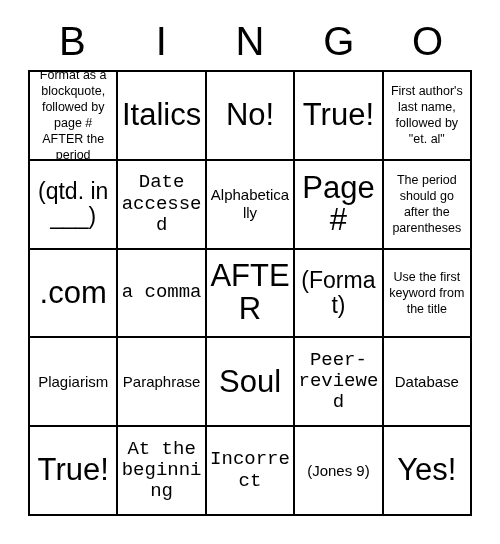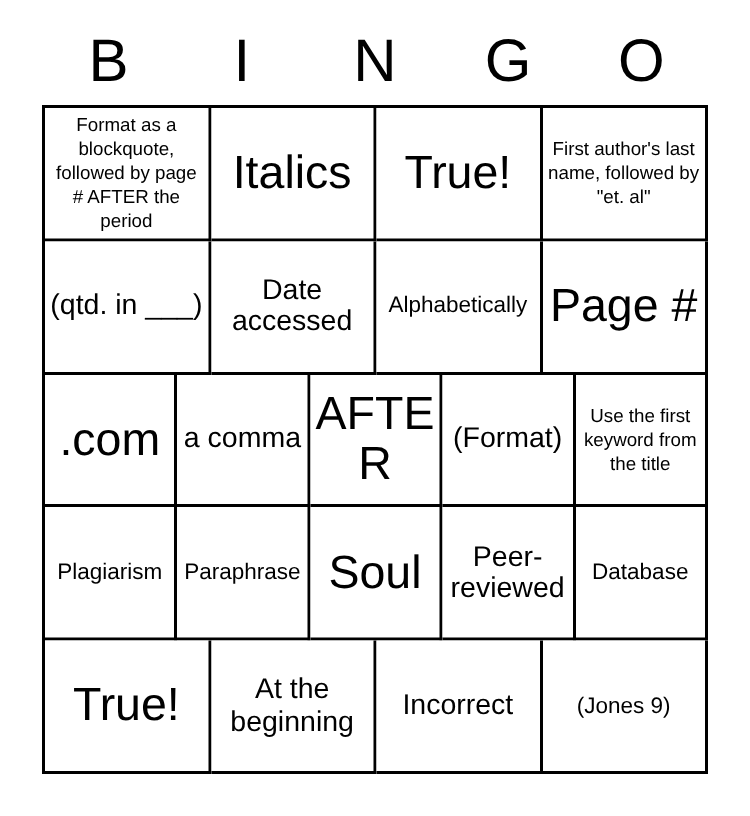--- a/index.html
+++ b/index.html
@@ -81,22 +81,22 @@
     display: block;
     width: 100%;
     line-height: 1.12;
     word-wrap: break-word;
     overflow-wrap: break-word;
     hyphens: none;
   }
 
   
   .sz-xl .cell-text { font-size: 31px; line-height: 1.05; }
-  .sz-lg .cell-text { font-size: 19px; line-height: 1.08; }
-  .sz-md .cell-text { font-size: 19px; line-height: 1.12; }
+  .sz-lg .cell-text { font-size: 23px; line-height: 1.08; }
+  .sz-md .cell-text { font-size: 19px; line-height: 1.12; font-family: Liberation Mono, monospace; }
   .sz-sm .cell-text { font-size: 15px; line-height: 1.2; }
   .sz-xs .cell-text { font-size: 12.5px; line-height: 1.28; }
 </style>
 </head>
 <body>
 
 <div id="bingo-card">
 
   <div id="header-row">
     <div class="header-letter">B</div>
@@ -109,40 +109,46 @@
   <div id="grid">
 
     <div class="grid-row">
       <div class="cell sz-xs">
           <span class="cell-text">Format as a blockquote, followed by page # AFTER the period</span>
         </div>
       <div class="cell sz-xl">
           <span class="cell-text">Italics</span>
         </div>
       <div class="cell sz-xl">
+          <span class="cell-text">No!</span>
+        </div>
+      <div class="cell sz-xl">
           <span class="cell-text">True!</span>
         </div>
       <div class="cell sz-xs">
           <span class="cell-text">First author's last name, followed by "et. al"</span>
         </div>
     </div>
 
     <div class="grid-row">
       <div class="cell sz-lg">
           <span class="cell-text">(qtd. in ___)</span>
         </div>
       <div class="cell sz-md">
           <span class="cell-text">Date accessed</span>
         </div>
       <div class="cell sz-sm">
           <span class="cell-text">Alphabetically</span>
         </div>
       <div class="cell sz-xl">
           <span class="cell-text">Page #</span>
         </div>
+      <div class="cell sz-xs">
+          <span class="cell-text">The period should go after the parentheses</span>
+        </div>
     </div>
 
     <div class="grid-row">
       <div class="cell sz-xl">
           <span class="cell-text">.com</span>
         </div>
       <div class="cell sz-md">
           <span class="cell-text">a comma</span>
         </div>
       <div class="cell sz-xl">
@@ -180,16 +186,19 @@
         </div>
       <div class="cell sz-md">
           <span class="cell-text">At the beginning</span>
         </div>
       <div class="cell sz-md">
           <span class="cell-text">Incorrect</span>
         </div>
       <div class="cell sz-sm">
           <span class="cell-text">(Jones 9)</span>
         </div>
+      <div class="cell sz-xl">
+          <span class="cell-text">Yes!</span>
+        </div>
     </div>
 
   </div>
 </div>
 
 </body></html>

